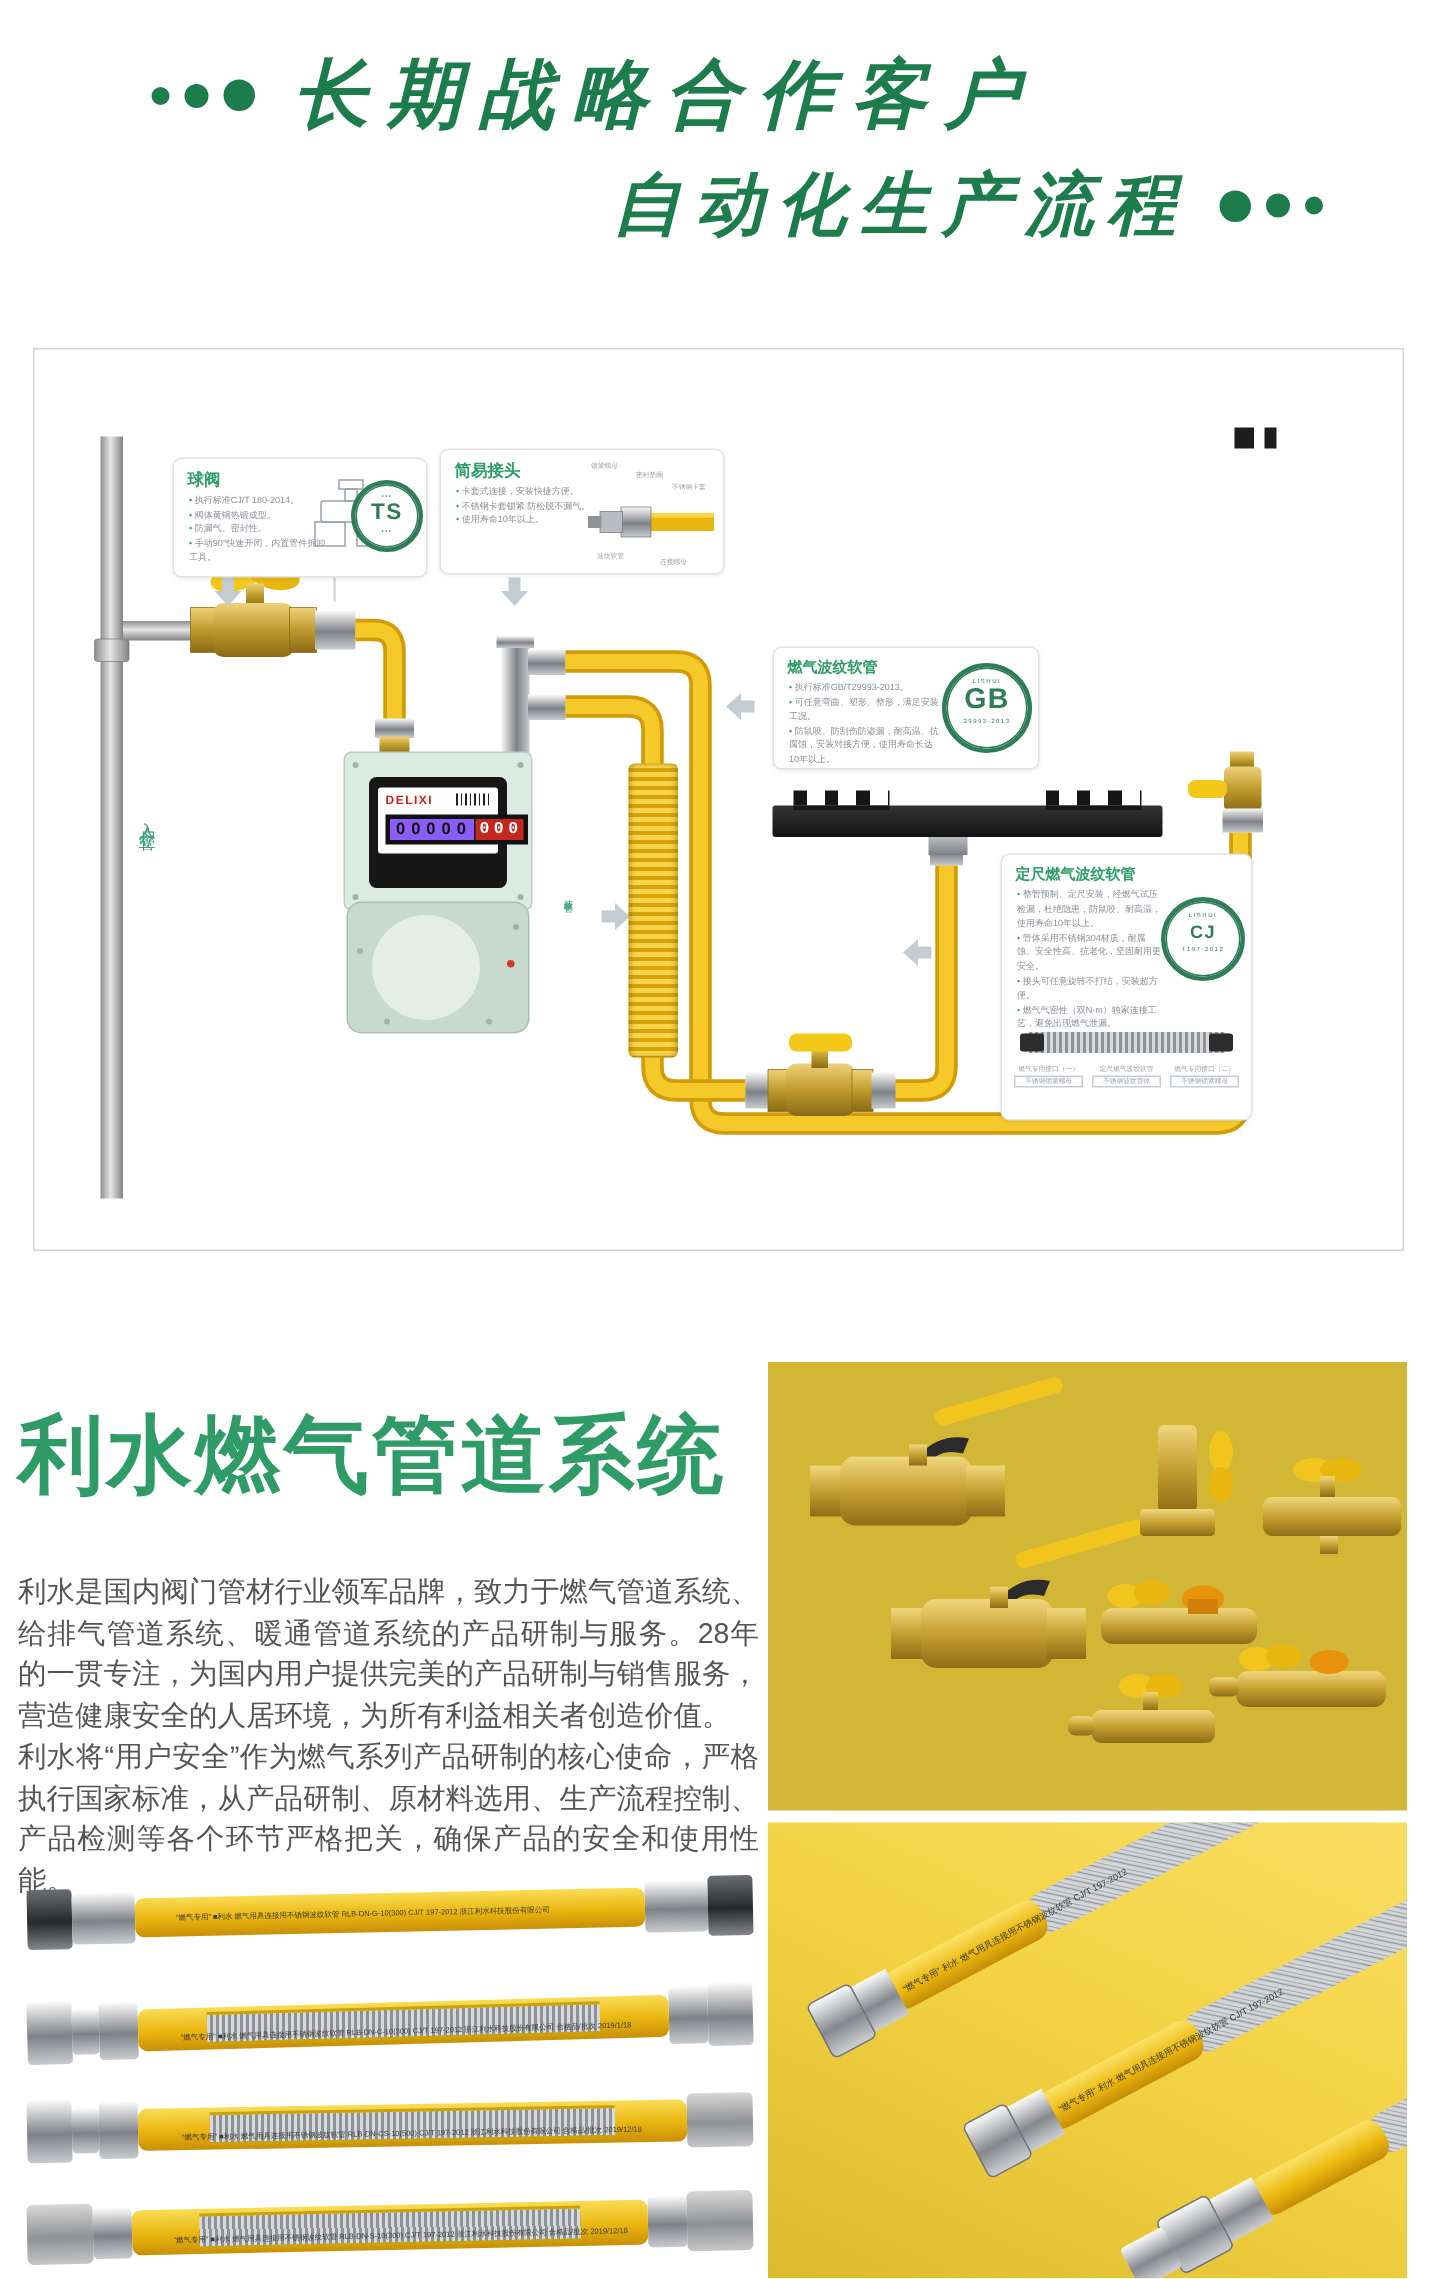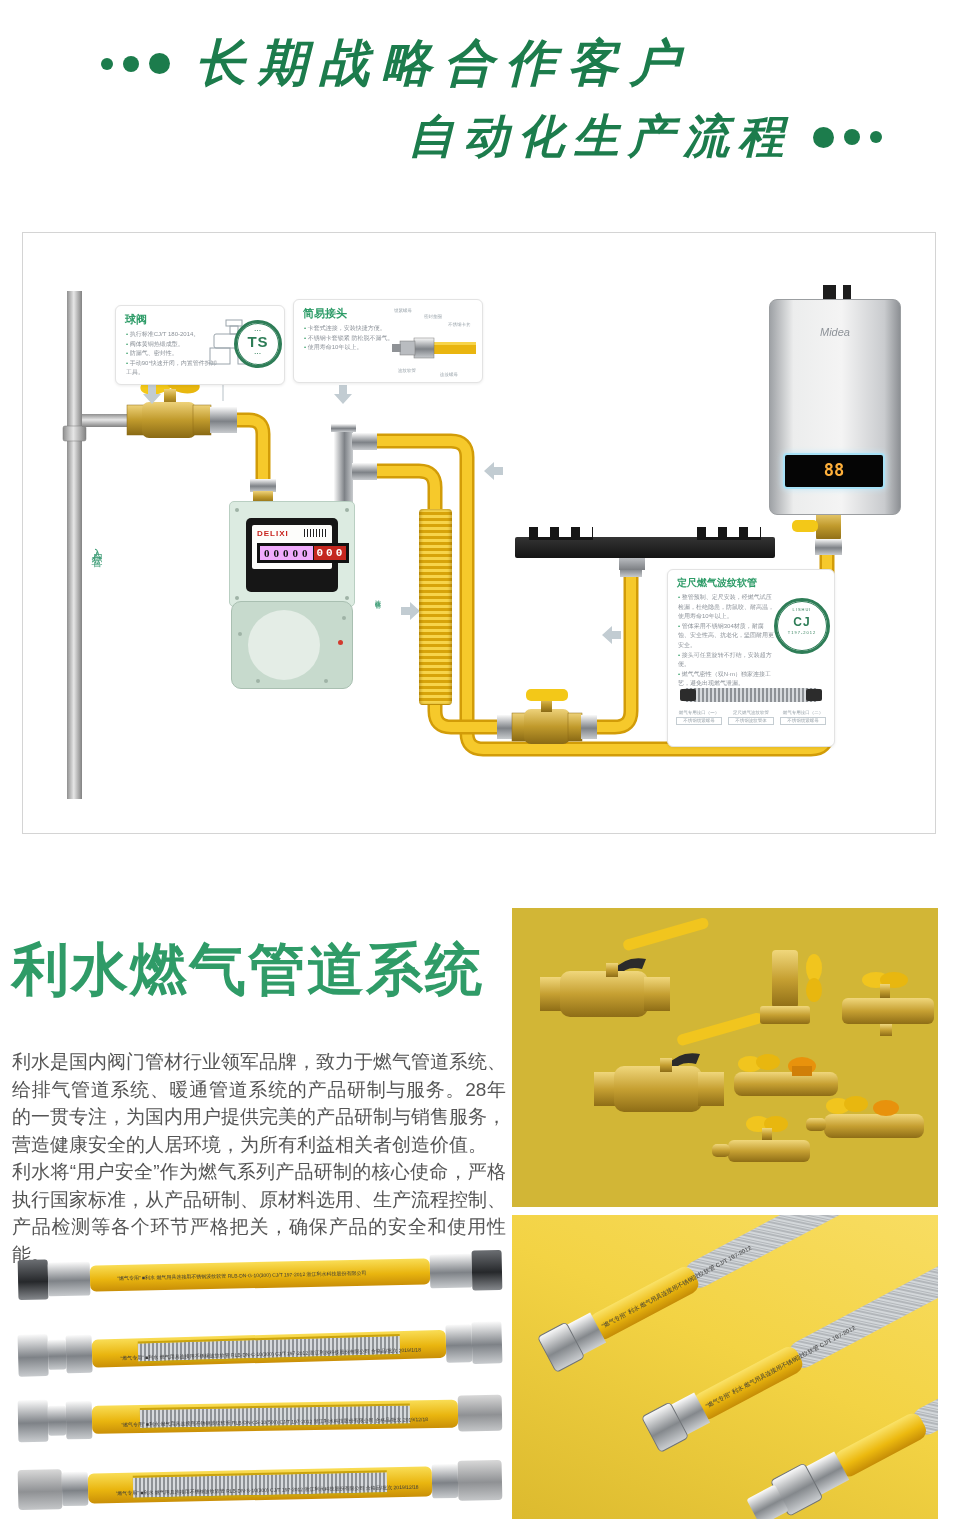--- a/index.html
+++ b/index.html
@@ -25,21 +25,21 @@
   .stamp .tiny{font-size:4px;letter-spacing:1px;display:block;}
   
   #meter{left:206px;top:268px;width:124px;height:188px;z-index:3;}
   #meter .top{position:absolute;left:0;top:0;width:124px;height:104px;background:#dcebe1;border:1px solid #b9cfc2;border-radius:5px;}
   #meter .disp{position:absolute;left:16px;top:16px;width:92px;height:74px;background:#161616;border-radius:5px;}
   #meter .card{position:absolute;left:6px;top:7px;right:6px;height:44px;background:#fdfdfb;border-radius:2px;}
   #meter .brand{position:absolute;left:5px;top:4px;color:#c8231d;font-size:8px;font-weight:bold;letter-spacing:1px;}
   #meter .barcode{position:absolute;right:4px;top:4px;width:24px;height:8px;
         background:repeating-linear-gradient(90deg,#222 0 1px,#fff 1px 3px);}
   #meter .counter{position:absolute;left:5px;top:18px;height:16px;background:#111;padding:2px 3px;display:flex;align-items:center;}
-  #meter .cb{background:#f0abfc;color:#111;font-family:Liberation Serif, serif;font-size:11px;font-weight:bold;
+  #meter .cb{background:#8b5cf6;color:#111;font-family:Liberation Sans, sans-serif;font-size:11px;font-weight:bold;
         letter-spacing:4px;padding:1px 1px 1px 4px;}
   #meter .cr{background:#c4271f;color:#fff;font-family:"Liberation Mono",monospace;font-size:11px;font-weight:bold;
         letter-spacing:3px;padding:1px 1px 1px 3px;margin-left:1px;}
   #meter .low{position:absolute;left:2px;top:100px;width:120px;height:86px;background:#c7dacd;border:1px solid #a9bfb1;border-radius:10px;}
   #meter .blob{position:absolute;left:16px;top:8px;width:72px;height:70px;background:#e4ede6;border-radius:50%;}
   #meter .rdot{position:absolute;right:9px;top:38px;width:5px;height:5px;background:#d23a2e;border-radius:50%;}
   .screw{position:absolute;width:4px;height:4px;border-radius:50%;background:#9fb3a6;}
   
   #heater{left:746px;top:66px;width:130px;height:214px;z-index:3;
       background:linear-gradient(90deg,#9fa2a6,#eceded 18%,#f4f4f4 55%,#c9cbce 88%,#8d9094);
@@ -222,26 +222,20 @@
       <div class="low">
         <div class="blob"></div>
           <div class="rdot"></div>
         <div class="screw" style="left:6px;top:30px;"></div>
           <div class="screw" style="right:6px;top:14px;"></div>
         <div class="screw" style="left:24px;bottom:5px;"></div>
           <div class="screw" style="right:24px;bottom:5px;"></div>
       </div>
     </div>
 
-    <div id="heater" class="abs">
-      <div class="logo">Midea</div>
-      <div class="screen">
-        <div class="val">88</div>
-      </div>
-    </div>
     <div class="vent abs" style="left:800px;top:52px;width:13px;height:14px;"></div>
     <div class="vent abs" style="left:820px;top:52px;width:8px;height:14px;"></div>
 
     <div id="stovebar" class="abs">
       <div class="grate" style="left:14px;"></div>
       <div class="grate" style="right:14px;"></div>
       <div style="position:absolute;left:104px;bottom:-12px;width:26px;height:12px;background:linear-gradient(#b9bcc0,#7c7f83);"></div>
     </div>
 
     <div class="callout abs" style="left:92px;top:72px;width:168px;height:78px;">
@@ -282,20 +276,33 @@
         <rect x="8" y="9" width="15" height="14" fill="#b9bcc0" stroke="#777" stroke-width=".5"></rect>
         <rect x="0" y="12" width="9" height="8" fill="#8f9296"></rect>
       </svg>
       <div class="microlbl" style="left:100px;top:8px;">锁紧螺母</div>
       <div class="microlbl" style="left:130px;top:14px;">密封垫圈</div>
       <div class="microlbl" style="left:154px;top:22px;">不锈钢卡套</div>
       <div class="microlbl" style="left:104px;top:68px;">波纹软管</div>
       <div class="microlbl" style="left:146px;top:72px;">连接螺母</div>
     </div>
 
+    <div class="callout abs" style="left:492px;top:198px;width:176px;height:80px;">
+      <h4 style="font-size:10px;">燃气波纹软管</h4>
+      <ul style="width:100px;">
+        <li>执行标准GB/T29993-2013。</li>
+        <li>可任意弯曲、塑形、整形，满足安装工况。</li>
+        <li>防鼠咬、防刮伤防渗漏，耐高温、抗腐蚀，安装对接方便，使用寿命长达10年以上。</li>
+      </ul>
+      <div class="stamp abs" style="left:112px;top:10px;width:54px;height:54px;">
+        <span class="tiny" style="margin-top:6px;">LISHUI</span>
+        <span class="big" style="font-size:19px;">GB</span>
+        <span class="tiny">29993-2013</span>
+      </div>
+    </div>
 
     <div class="callout abs" style="left:644px;top:336px;width:166px;height:176px;">
       <h4 style="font-size:10px;">定尺燃气波纹软管</h4>
       <ul style="width:96px;">
         <li>整管预制、定尺安装，经燃气试压检漏，杜绝隐患，防鼠咬、耐高温，使用寿命10年以上。</li>
         <li>管体采用不锈钢304材质，耐腐蚀、安全性高、抗老化，坚固耐用更安全。</li>
         <li>接头可任意旋转不打结，安装超方便。</li>
         <li>燃气气密性（双N·m）独家连接工艺，避免出现燃气泄漏。</li>
       </ul>
       <div class="stamp abs" style="left:106px;top:28px;width:50px;height:50px;">

